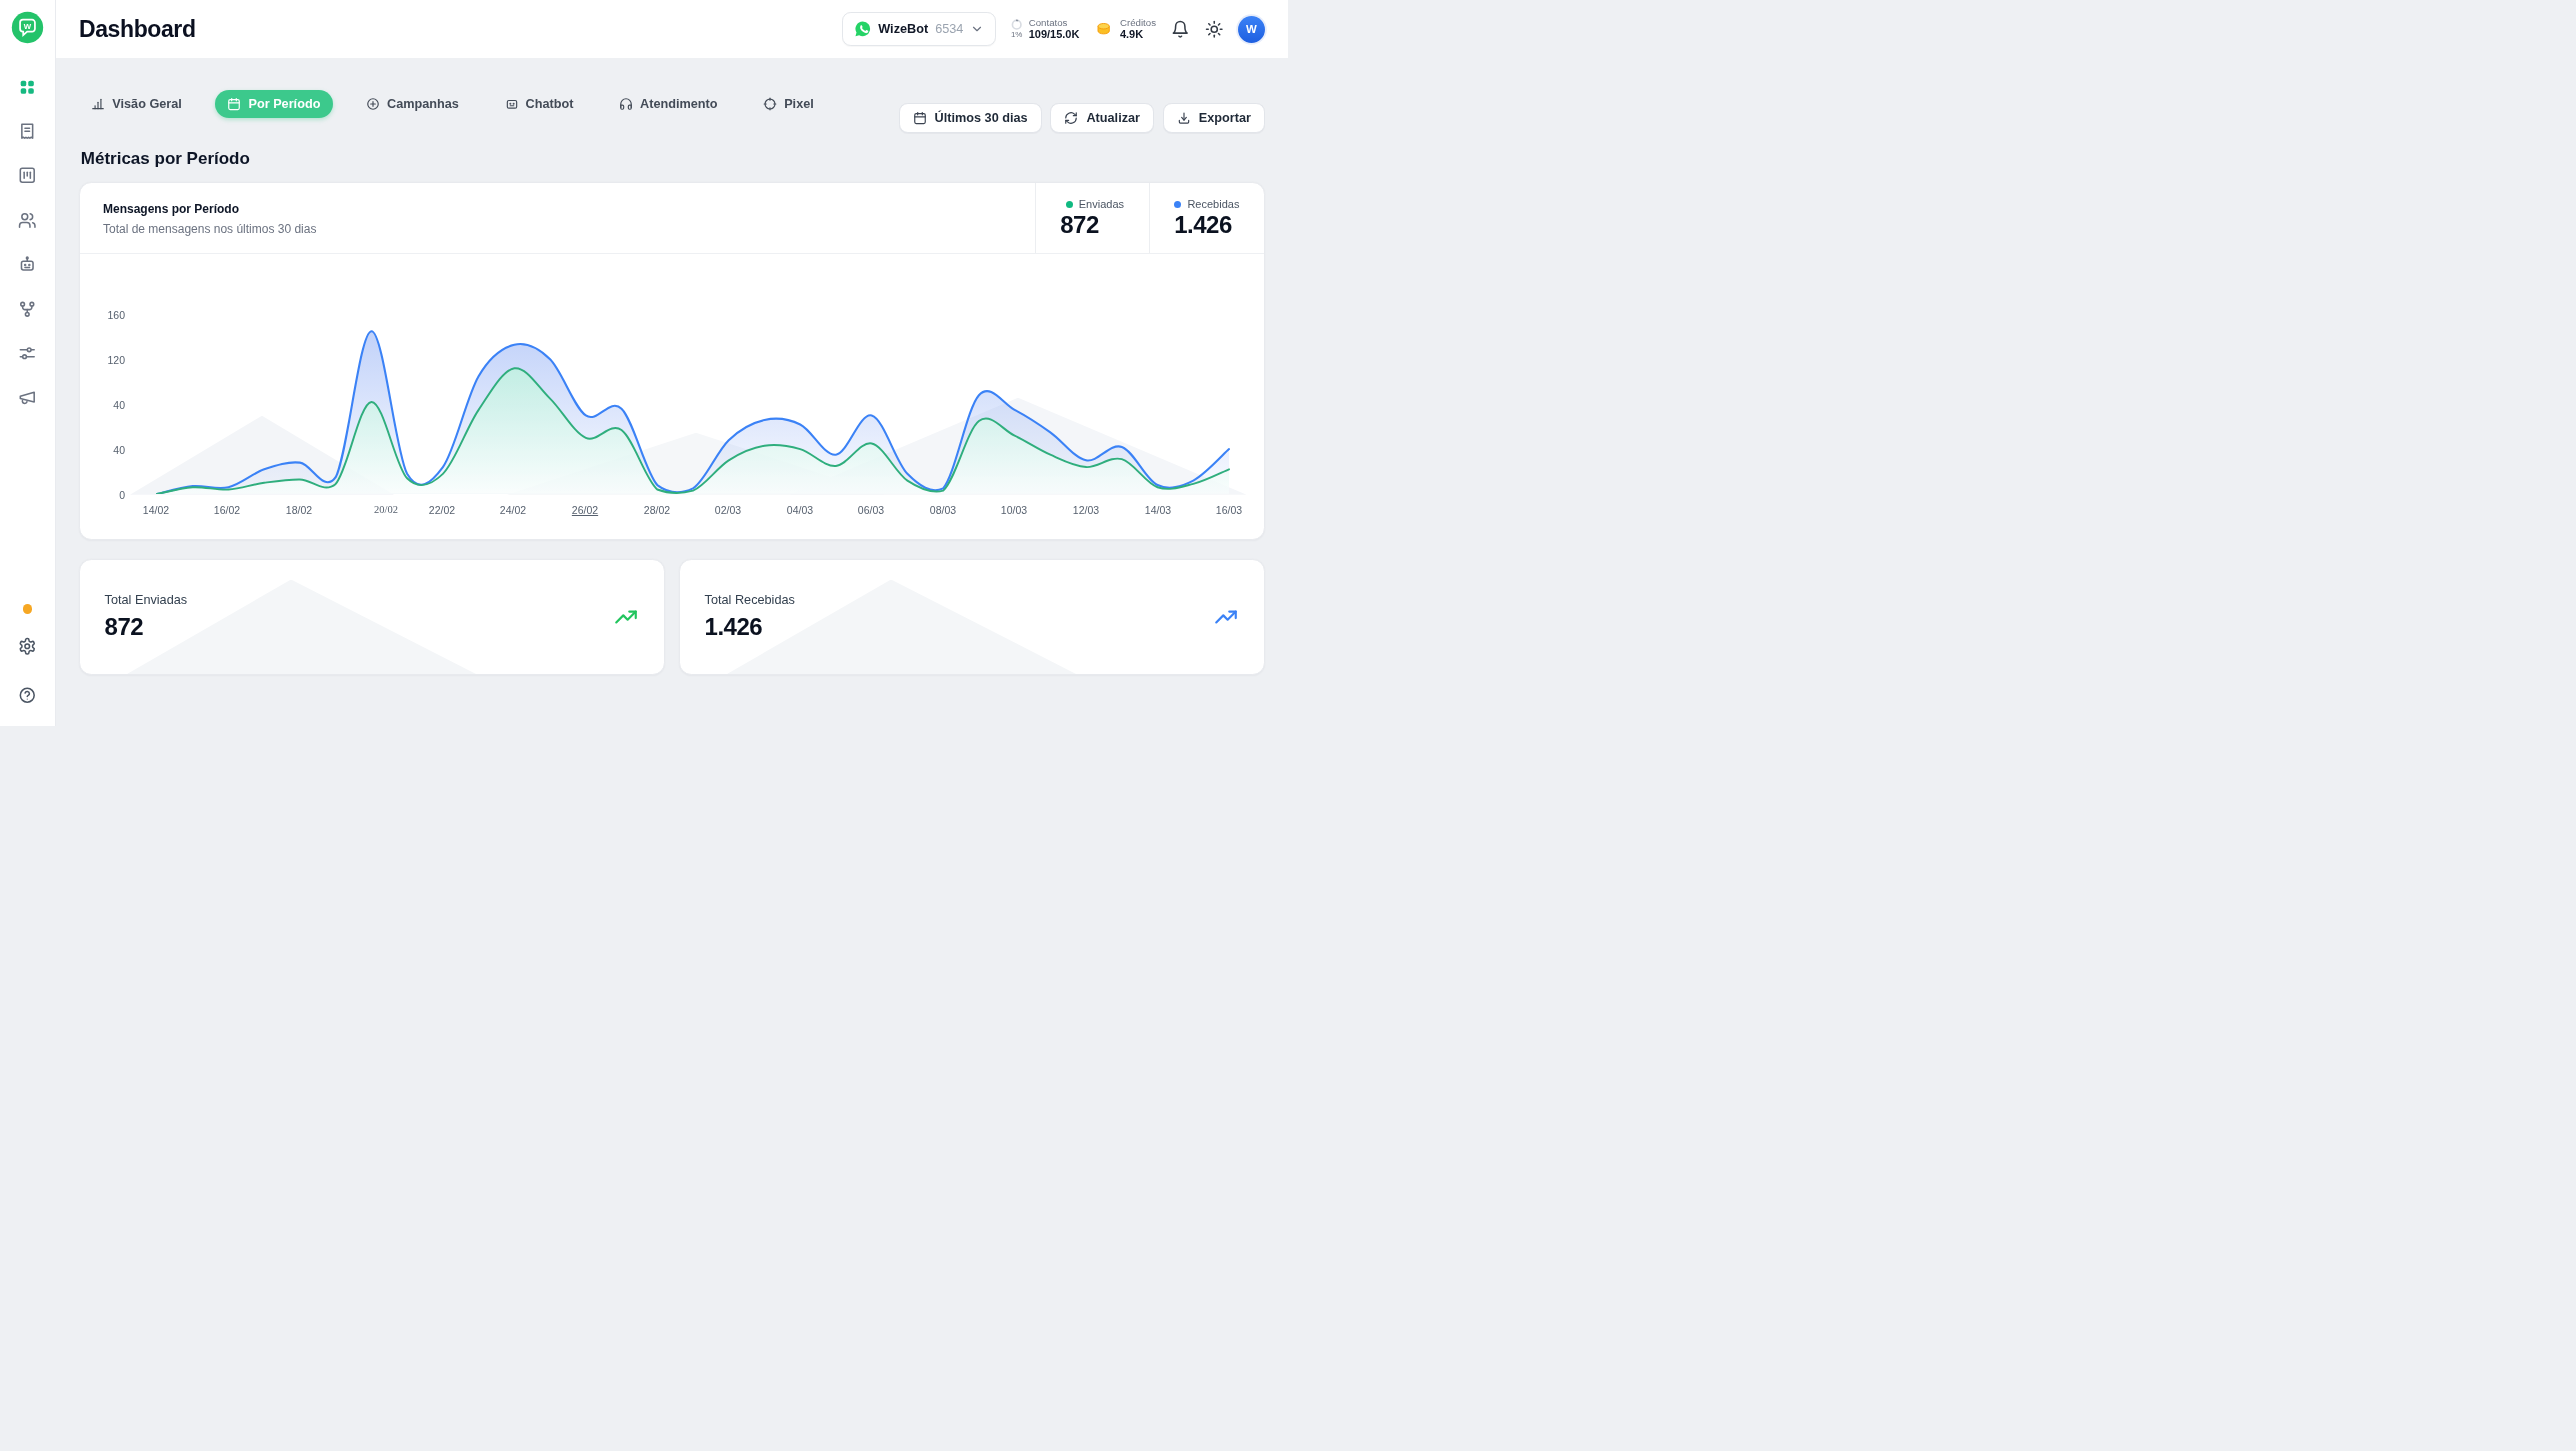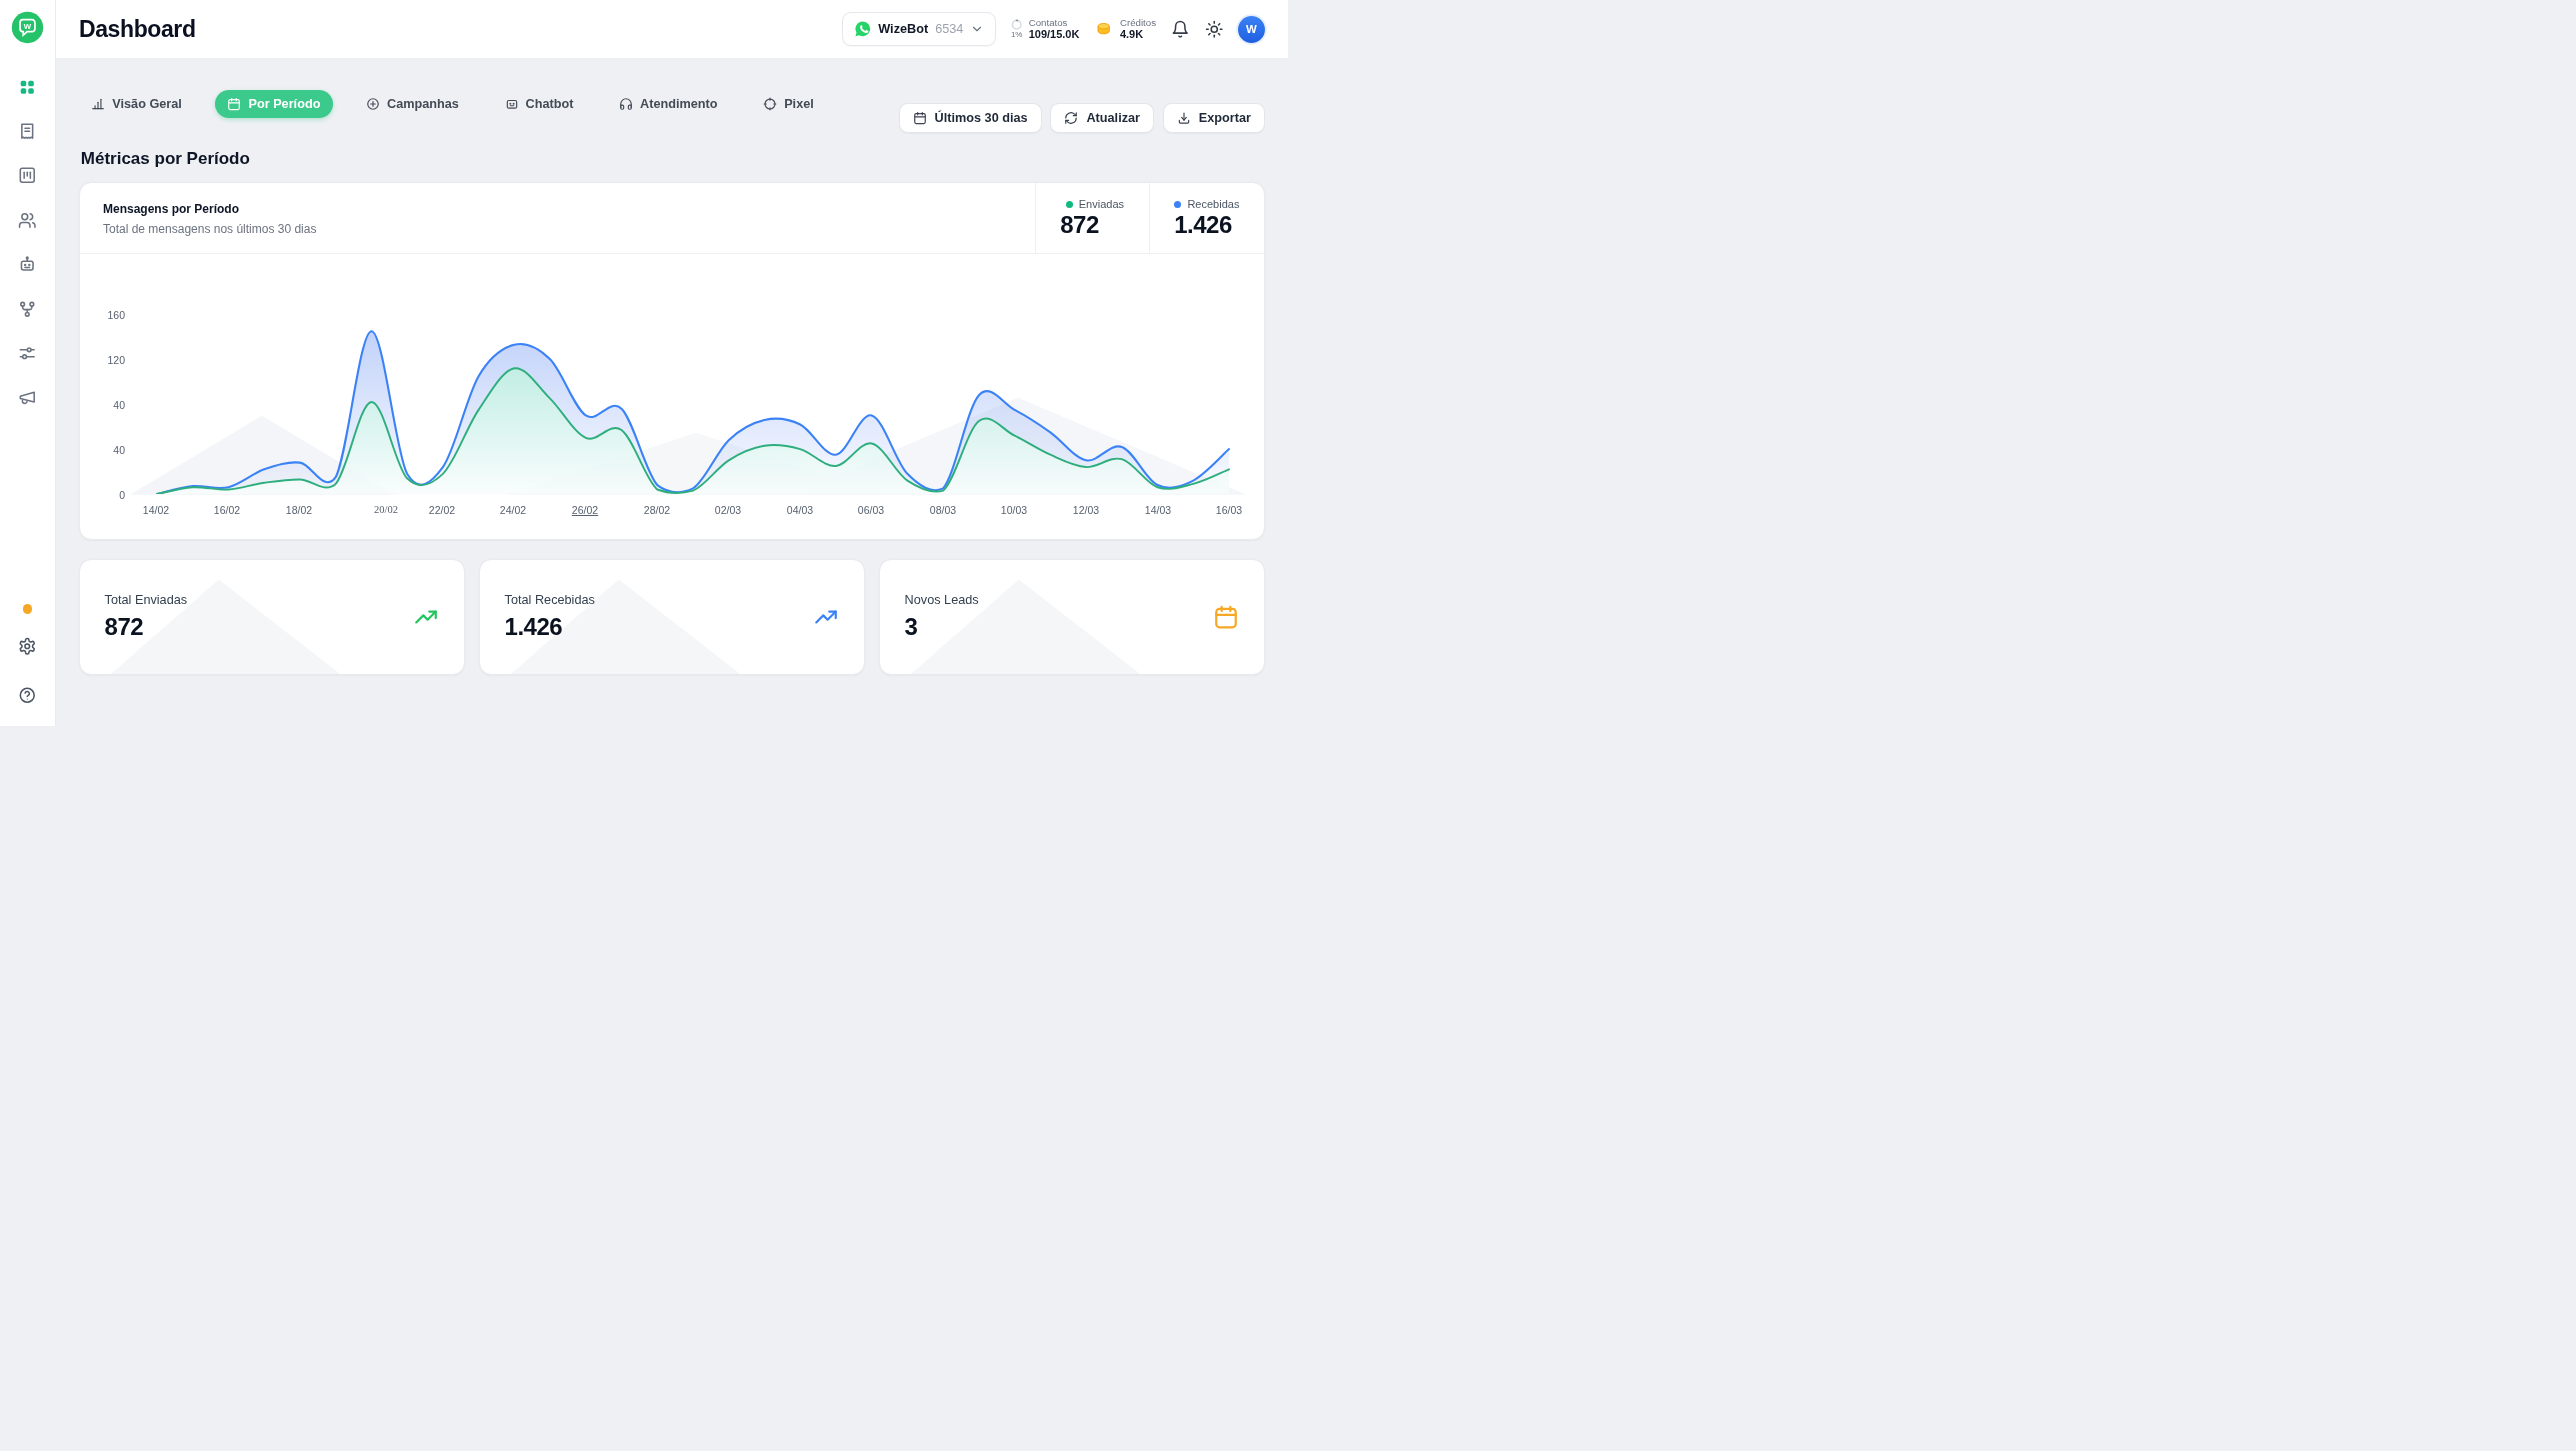--- a/index.html
+++ b/index.html
@@ -411,32 +411,18 @@
             <div class="mini-title">Total Recebidas</div>
             <div class="mini-value">1.426</div>
           </div>
           <div class="mini-icon" style="color:#3b82f6">
             <svg class="st" viewBox="0 0 24 24" stroke-width="2.2">
                 <polyline points="3 17 9.5 10.5 13.5 14.5 21 7"></polyline>
                 <polyline points="15 7 21 7 21 13"></polyline>
               </svg>
           </div>
         </div>
-        <div class="card mini-card">
-          <div class="mini-left">
-            <div class="mini-title">Novos Leads</div>
-            <div class="mini-value">3</div>
-          </div>
-          <div class="mini-icon" style="color:#f6a723">
-            <svg class="st" viewBox="0 0 24 24" stroke-width="2.1">
-                <rect x="3" y="4.5" width="18" height="17" rx="3"></rect>
-                <line x1="8" y1="2.5" x2="8" y2="6.5"></line>
-                <line x1="16" y1="2.5" x2="16" y2="6.5"></line>
-                <line x1="3" y1="10" x2="21" y2="10"></line>
-              </svg>
-          </div>
-        </div>
       </div>
 
     </div>
   </div>
 </div>
 
 
 </body></html>

